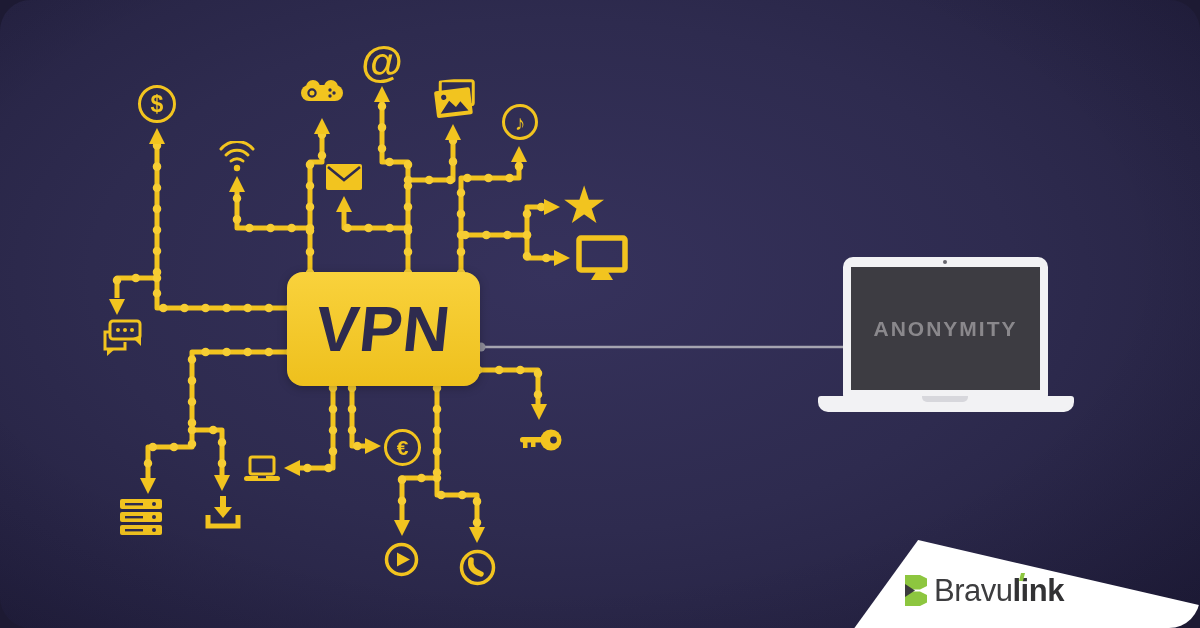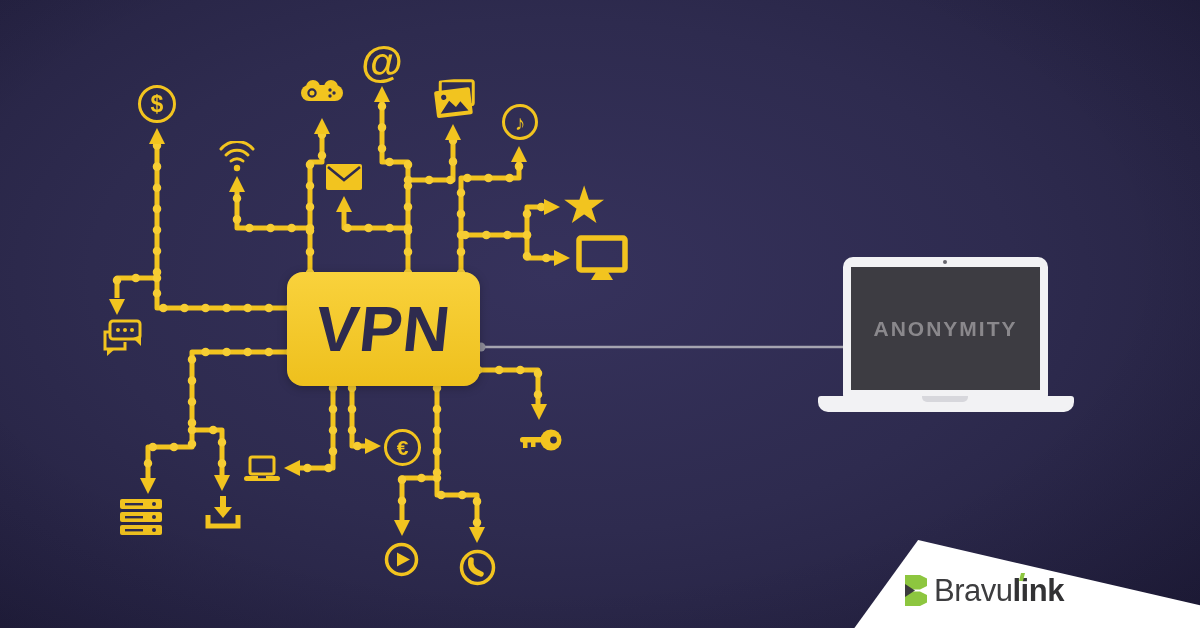--- a/index.html
+++ b/index.html
@@ -1,19 +1,20 @@
 <!DOCTYPE html>
 <html><head>
 <meta charset="utf-8">
 <style>
   html,body{margin:0;padding:0;background:#1d1a33;}
   #canvas{
     position:relative;width:1200px;height:628px;overflow:hidden;
     font-family:"Liberation Sans",sans-serif;
     background:radial-gradient(ellipse 80% 85% at 46% 44%, #36325c 0%, #2e2b4f 48%, #262343 78%, #1f1c38 100%);
+    border-radius:31px;
   }
   .abs{position:absolute;}
   
   svg.traces{position:absolute;left:0;top:0;pointer-events:none;}
   .trace{fill:none;stroke:#f2c41f;stroke-width:5;stroke-linejoin:round;}
   .beads{fill:none;stroke:#f6cd33;stroke-width:8.5;stroke-linecap:round;stroke-dasharray:0.1 21;}
   .arrow{fill:#f2c41f;}
   
   .icon{position:absolute;display:flex;align-items:center;justify-content:center;color:#f2c41f;}
   .circle-icon{border:3.5px solid #f2c41f;border-radius:50%;box-sizing:border-box;font-weight:bold;}

